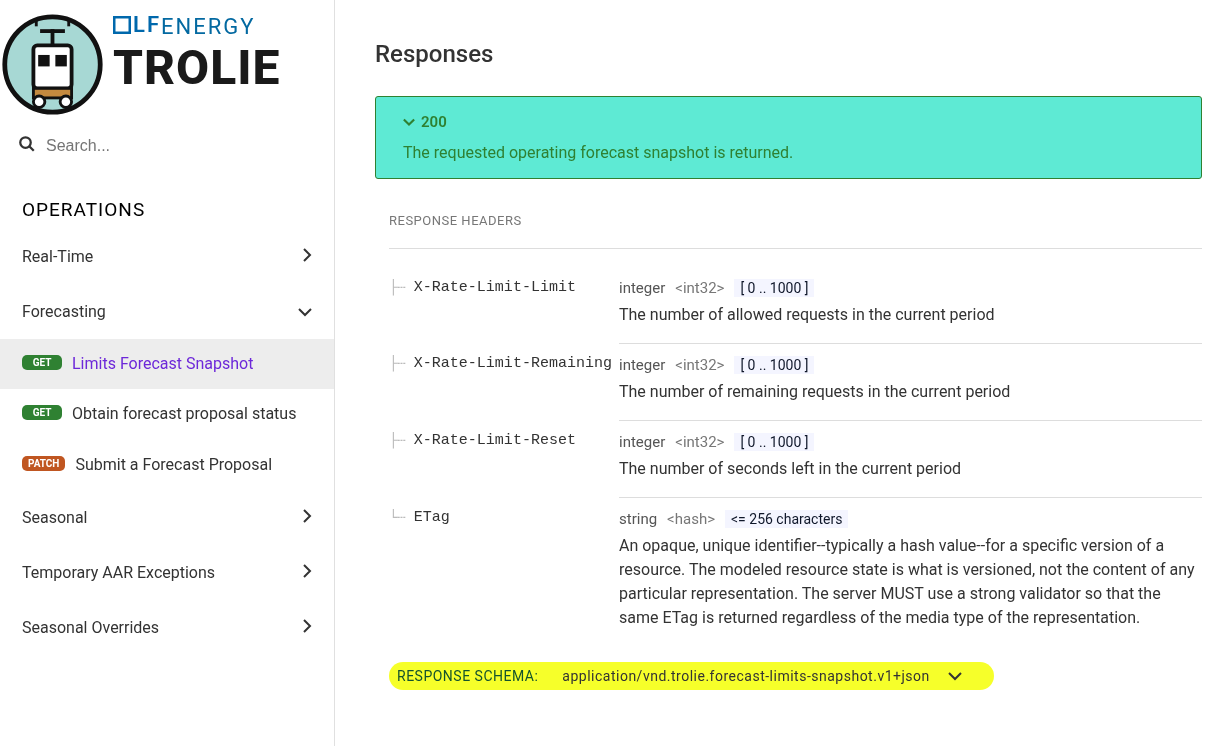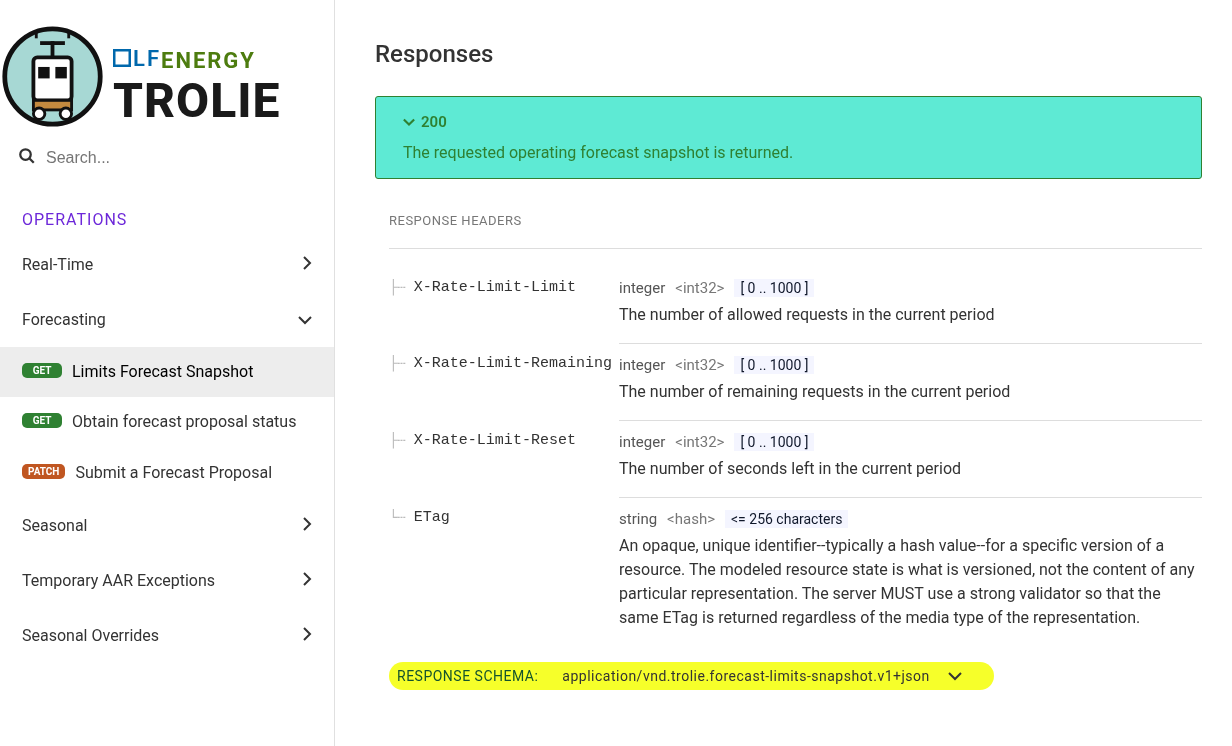--- a/index.html
+++ b/index.html
@@ -13,23 +13,23 @@
   color: #333;
 }
 .sidebar {
   width: 335px;
   border-right: 1px solid #e0e0e0;
   background: #fff;
   display: flex;
   flex-direction: column;
 }
 .logo-area {
-  padding: 24px 18px 10px 0;
+  padding: 12px 18px 10px 0;
   display: flex;
-  align-items: flex-end;
+  align-items: flex-start;
   gap: 8px;
 }
 .logo-icon {
   width: 105px; height: 105px;
   flex-shrink: 0;
 }
 .logo-text { display: flex; flex-direction: column; }
 .logo-brand {
   font-size: 22px; font-weight: 600; letter-spacing: 2px;
   color: #0068ac;
@@ -40,37 +40,37 @@
   padding: 8px 18px 12px;
   display: flex; align-items: center; gap: 10px;
   border-bottom: 1px solid transparent;
 }
 .search-row .icon { color: #333; font-size: 18px; }
 .search-row input {
   border: none; outline: none;
   font-size: 16px; color: #333; width: 100%;
 }
 .section-label {
-  font-size: 16px; letter-spacing: 1px;
-  color: #6d28d9; padding: 28px 22px 8px;
+  font-size: 19px; letter-spacing: 1px;
+  color: #000000; padding: 28px 22px 8px;
 }
 .nav-item {
   display: flex; justify-content: space-between; align-items: center;
   padding: 18px 22px; cursor: pointer;
   font-size: 16px; color: #333;
 }
 .nav-item .chev { color: #333; font-size: 14px; }
 .nav-sub-list { display: flex; flex-direction: column; }
 .sub-item {
   display: flex; align-items: flex-start; gap: 10px;
   padding: 14px 22px; font-size: 16px; color: #333;
   cursor: pointer;
 }
 .sub-item.active { background: #ededed; }
-.sub-item.active .sub-label { color: #000000; }
+.sub-item.active .sub-label { color: #6d28d9; }
 .method-badge {
   font-size: 10px; font-weight: 700;
   padding: 2px 6px; border-radius: 5px;
   color: #fff; min-width: 40px; text-align: center;
   margin-top: 2px;
 }
 .badge-get { background: #2f8132; }
 .badge-patch { background: #c05621; }
 .sub-label { line-height: 1.4; }
 .main {
@@ -135,21 +135,21 @@
         <circle cx="69" cy="94" r="6" fill="#fff" stroke="#111" stroke-width="3"></circle>
       </svg>
     </span>
     <div class="logo-text">
       <span class="logo-brand">
         <span class="lf">
           <svg width="18" height="18" viewBox="0 0 18 18">
               <rect x="1" y="1" width="16" height="16" fill="none" stroke="#0068ac" stroke-width="3"></rect>
             </svg>
           <span>LF</span>
-        </span><span style="color:#4d7c0f;font-weight:700">ENERGY</span>
+        </span><span style="color:#0369a1;font-weight:400">ENERGY</span>
       </span>
       <span class="logo-name">TROLIE</span>
     </div>
   </div>
 
   <div class="search-row">
     <span class="icon">
       <svg width="18" height="18" viewBox="0 0 24 24" fill="none" stroke="currentColor" stroke-width="3">
           <circle cx="10" cy="10" r="7"></circle>
           <line x1="21" y1="21" x2="15" y2="15"></line>

